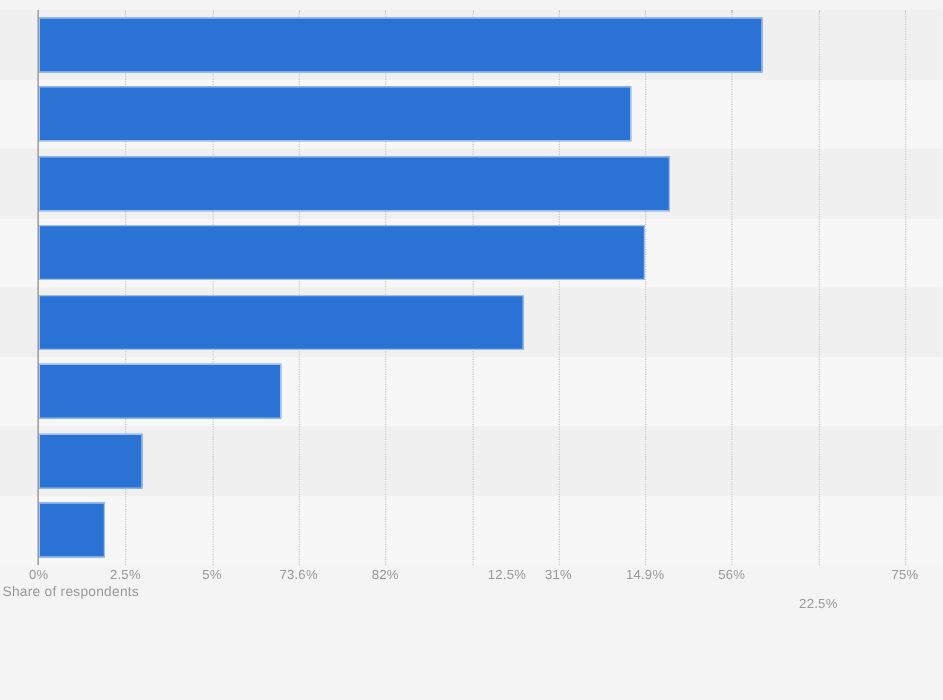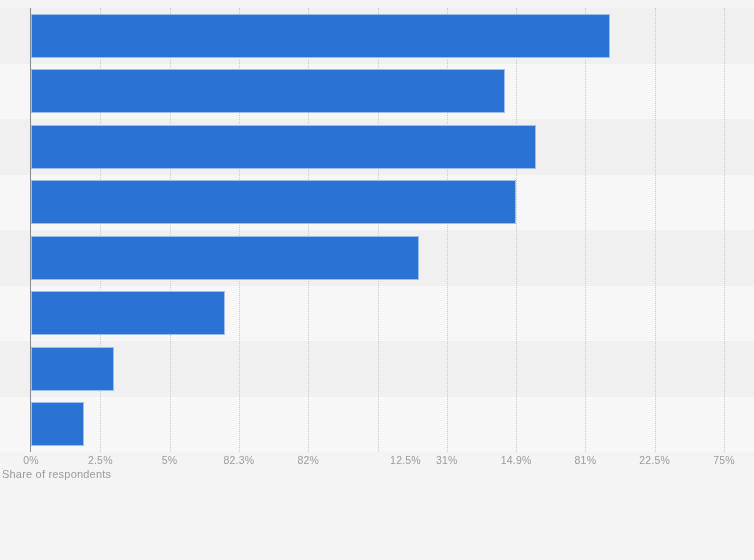--- a/index.html
+++ b/index.html
@@ -160,27 +160,27 @@
         <div class="bar" title="1.9%" style="width: 52.668px; height: 44px; top: 394.25px; background: rgb(42, 114, 212); border-color: rgb(155, 192, 239);"></div>
       </div>
   </div>
 
   <div class="y-axis-line"></div>
 
   <div class="x-axis">
       <div class="x-tick-label" style="left: 31px; color: rgb(154, 154, 154);">0%</div>
       <div class="x-tick-label" style="left: 100.3px; color: rgb(154, 154, 154); text-align: right;">2.5%</div>
       <div class="x-tick-label" style="left: 169.6px; color: rgb(154, 154, 154);">5%</div>
-      <div class="x-tick-label" style="left: 238.9px; color: rgb(154, 154, 154);">82.3%</div>
+      <div class="x-tick-label" style="left: 238.9px; color: rgb(154, 154, 154);">73.6%</div>
       <div class="x-tick-label" style="left: 308.2px; color: rgb(154, 154, 154);">82%</div>
       <div class="x-tick-label" style="left: 377.5px; color: rgb(154, 154, 154); margin-left: 28px;">12.5%</div>
       <div class="x-tick-label" style="left: 446.8px; color: rgb(154, 154, 154);">31%</div>
       <div class="x-tick-label" style="left: 516.1px; color: rgb(154, 154, 154);">14.9%</div>
-      <div class="x-tick-label" style="left: 585.4px; color: rgb(154, 154, 154);">81%</div>
-      <div class="x-tick-label" style="left: 654.7px; color: rgb(154, 154, 154);">22.5%</div>
+      <div class="x-tick-label" style="left: 585.4px; color: rgb(154, 154, 154);">56%</div>
+      <div class="x-tick-label" style="left: 654.7px; color: rgb(154, 154, 154); margin-top: 23px;">22.5%</div>
       <div class="x-tick-label" style="left: 724px; color: rgb(154, 154, 154);">75%</div>
     </div>
 
   <div class="axis-title">
     <span class="axis-title-inner">Share of respondents</span>
   </div>
 
 </div>
 
 </body></html>

